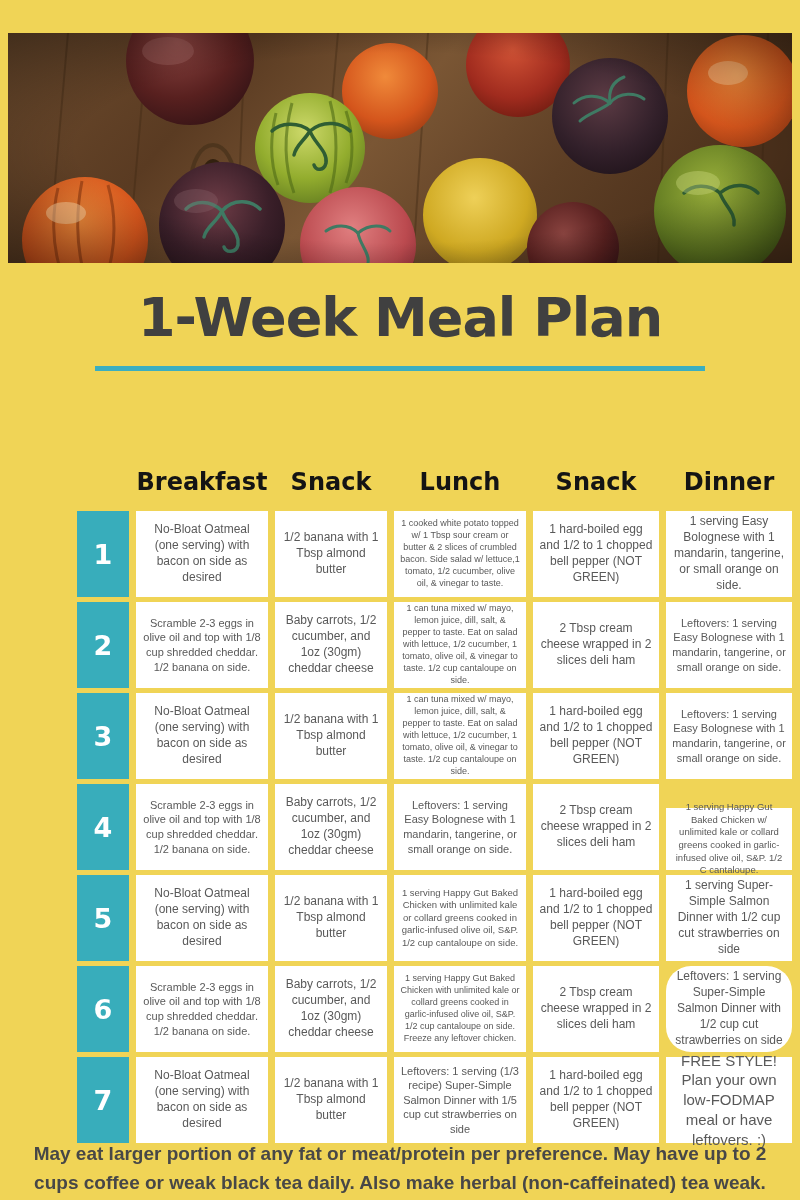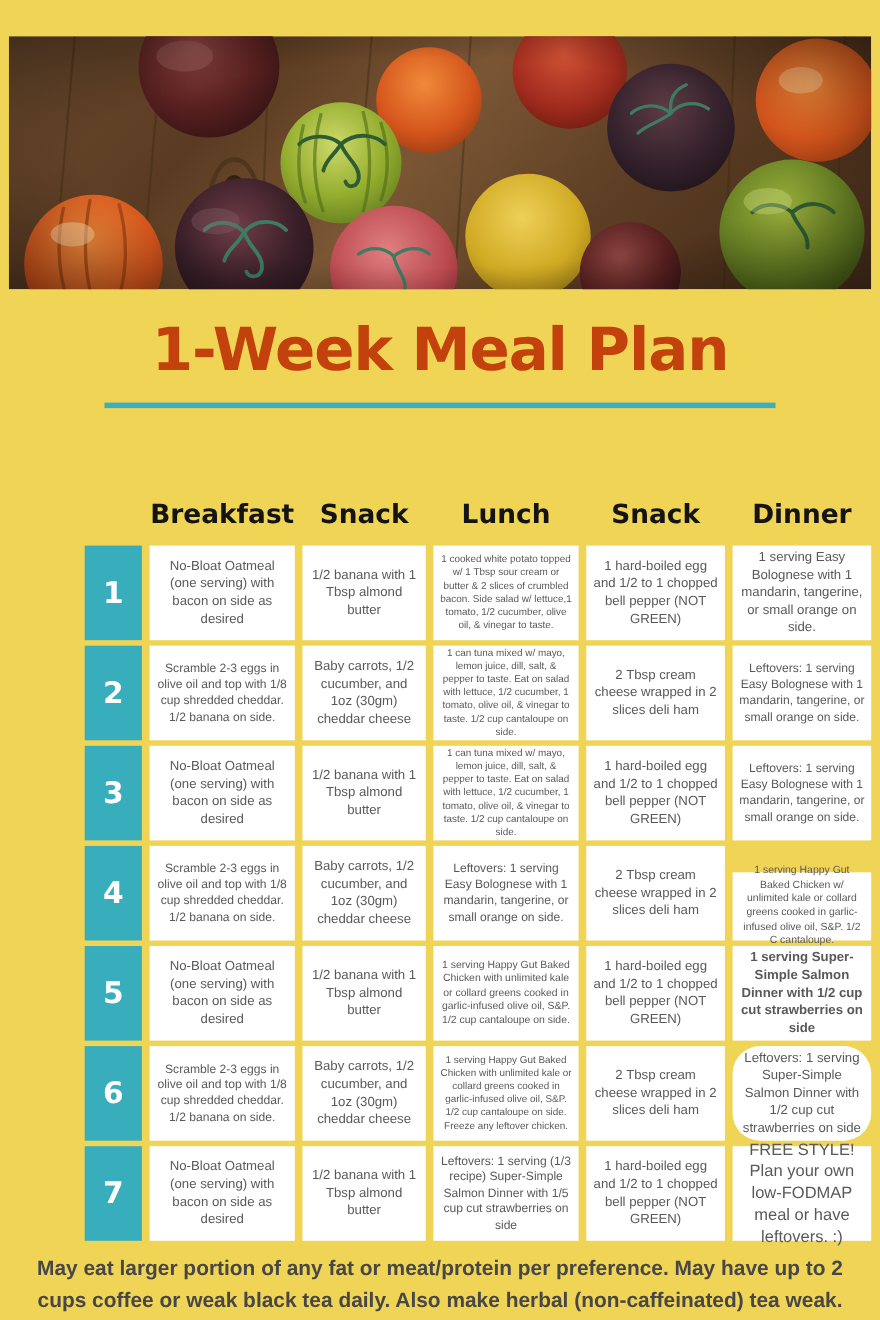--- a/index.html
+++ b/index.html
@@ -6,30 +6,30 @@
   .page{
     position:relative;width:800px;height:1200px;margin:0 auto;
     background:#F0D456;overflow:hidden;
     font-family:"Liberation Sans",sans-serif;
   }
   .photo-wrap{position:absolute;left:8px;top:33px;width:784px;height:230px;}
   .photo-wrap svg{display:block;width:100%;height:100%;}
   .title{
     position:absolute;top:286px;left:0;width:100%;text-align:center;
     font-family:"DejaVu Sans",sans-serif;font-weight:800;font-size:54px;
-    letter-spacing:-1px;color:#c2410c;
+    letter-spacing:-1px;color:#404040;
   }
   .divider{position:absolute;top:366px;left:95px;width:610px;height:5px;background:#3BAEC0;}
   .subtitle{
     position:absolute;top:389px;left:0;width:100%;text-align:center;
     font-family:"DejaVu Sans",sans-serif;font-weight:700;font-size:19px;
     letter-spacing:5.5px;color:#3BB3C5;
   }
   .meal-table{
-    position:absolute;left:37px;top:445px;
+    position:absolute;left:37px;top:460px;
     display:grid;
     grid-template-columns:52px 132px 112px 132px 126px 126px;
     grid-template-rows:46px repeat(7,86px);
     gap:5px 7px;
     padding-left:40px;
   }
   .t-row{display:contents;}
   .h-cell{
     display:flex;align-items:flex-end;justify-content:center;padding-bottom:10px;
     font-family:"DejaVu Sans",sans-serif;font-weight:800;font-size:24px;color:#141414;
@@ -243,21 +243,21 @@
       <div class="cell" style="font-size: 12px;">2 Tbsp cream cheese wrapped in 2 slices deli ham</div>
       <div class="cell" style="font-size: 9.5px; margin-top: 24px;">1 serving Happy Gut Baked Chicken w/ unlimited kale or collard greens cooked in garlic-infused olive oil, S&amp;P. 1/2 C cantaloupe.</div>
     </div>
 
     <div class="t-row">
       <div class="cell-day">5</div>
       <div class="cell" style="font-size: 12px;">No-Bloat Oatmeal (one serving) with bacon on side as desired</div>
       <div class="cell" style="font-size: 12px;">1/2 banana with 1 Tbsp almond butter</div>
       <div class="cell" style="font-size: 9.5px;">1 serving Happy Gut Baked Chicken with unlimited kale or collard greens cooked in garlic-infused olive oil, S&amp;P.  1/2 cup cantaloupe on side.</div>
       <div class="cell" style="font-size: 12px;">1 hard-boiled egg and 1/2 to 1 chopped bell pepper (NOT GREEN)</div>
-      <div class="cell" style="font-size: 12px; font-weight: bold;">1 serving Super-Simple Salmon Dinner with 1/2 cup cut strawberries on side</div>
+      <div class="cell" style="font-size: 12px;">1 serving Super-Simple Salmon Dinner with 1/2 cup cut strawberries on side</div>
     </div>
 
     <div class="t-row">
       <div class="cell-day">6</div>
       <div class="cell" style="font-size: 11px;">Scramble 2-3 eggs in olive oil and top with 1/8 cup shredded cheddar. 1/2 banana on side.</div>
       <div class="cell" style="font-size: 12px;">Baby carrots, 1/2 cucumber, and 1oz (30gm) cheddar cheese</div>
       <div class="cell" style="font-size: 9px;">1 serving Happy Gut Baked Chicken with unlimited kale or collard greens cooked in garlic-infused olive oil, S&amp;P.  1/2 cup cantaloupe on side.  Freeze any leftover chicken.</div>
       <div class="cell" style="font-size: 12px;">2 Tbsp cream cheese wrapped in 2 slices deli ham</div>
       <div class="cell" style="font-size: 12px; border-radius: 25px;">Leftovers: 1 serving Super-Simple Salmon Dinner with 1/2 cup cut strawberries on side</div>
     </div>

